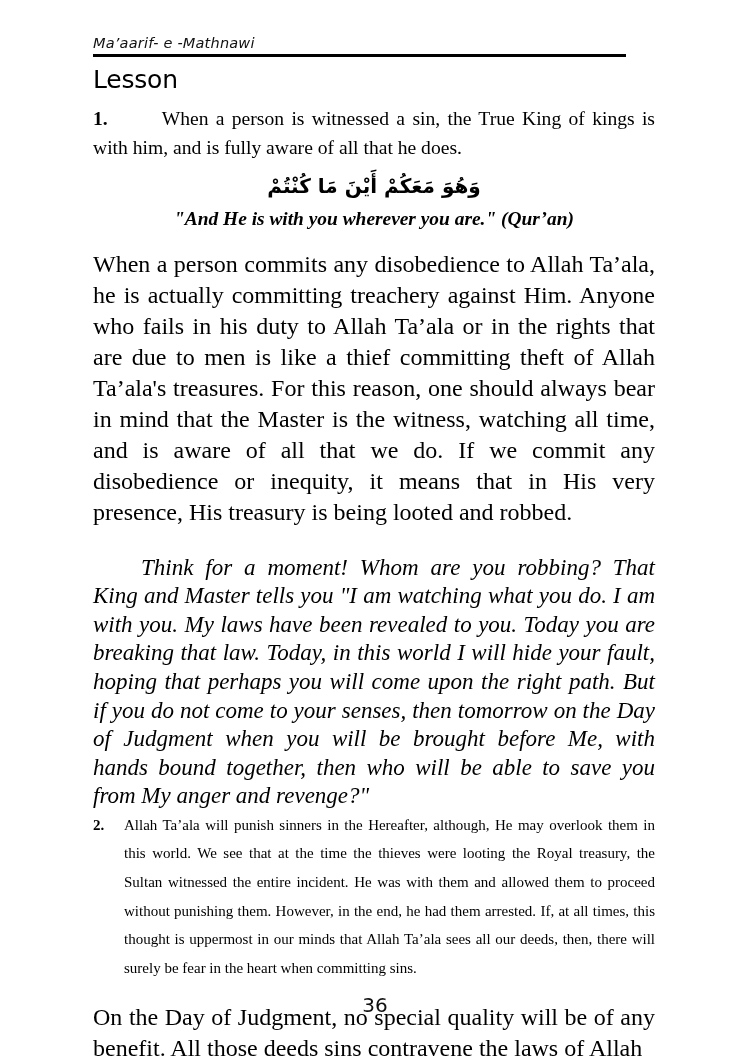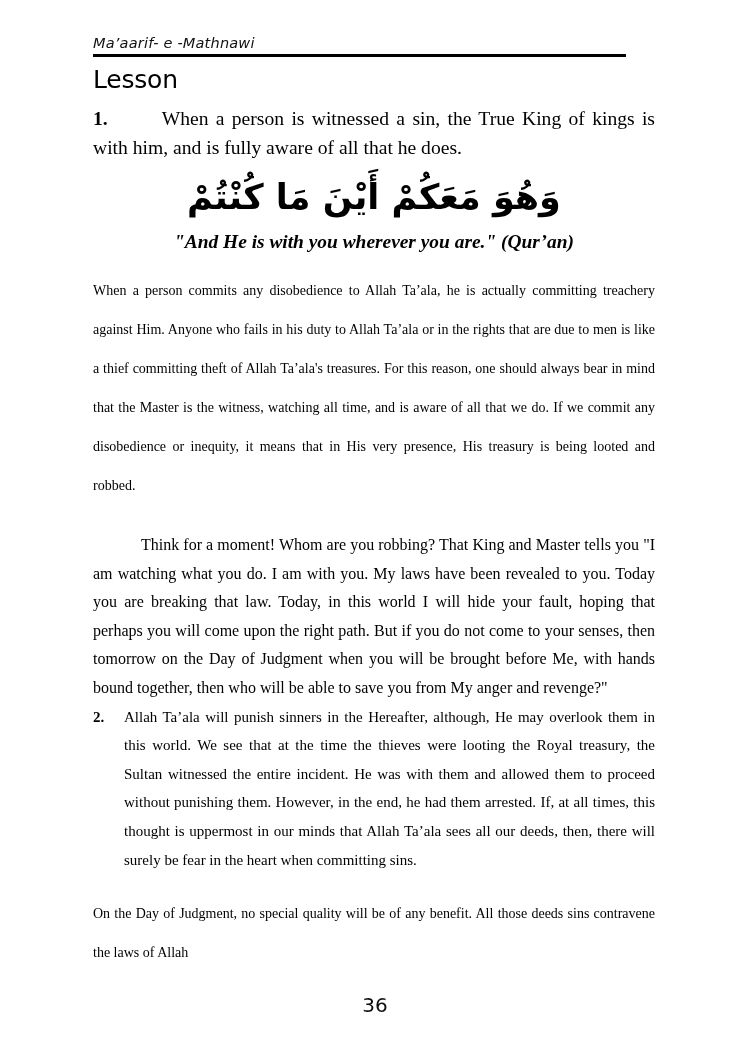--- a/index.html
+++ b/index.html
@@ -56,22 +56,22 @@
     font-size: 25px;
     font-weight: 400;
     letter-spacing: -0.2px;
     line-height: 1.25;
     margin-top: 7px;
     margin-bottom: 0;
   }
 
   
   .para {
-    font-size: 14px;
-    line-height: 39px;
+    font-size: 24px;
+    line-height: 31px;
     text-align: justify;
     text-justify: inter-word;
     margin: 0;
     hyphens: none;
   }
 
   .gap-sm { height: 10px; }
   .gap-md { height: 20px; }
   .gap-lg { height: 26px; }
 
@@ -101,33 +101,34 @@
   }
   .num-item-hang .marker {
     font-weight: bold;
     display: inline-block;
     width: 31px;
     text-indent: 0;
   }
 
   
   .para-indent {
-    font-size: 16px;
+    font-size: 23px;
     line-height: 28.6px;
     text-align: justify;
     margin: 0;
     text-indent: 48px;
+    font-style: italic;
   }
 
   
   .ayah {
     text-align: center;
     direction: rtl;
     font-family: "DejaVu Sans", "Liberation Serif", serif;
-    font-size: 35px;
+    font-size: 20px;
     line-height: 1.5;
     margin: 0;
     padding-top: 9px;
     padding-bottom: 4px;
     letter-spacing: 0px;
     font-weight: 600;
   }
 
   .ayah-translation {
     text-align: center;

